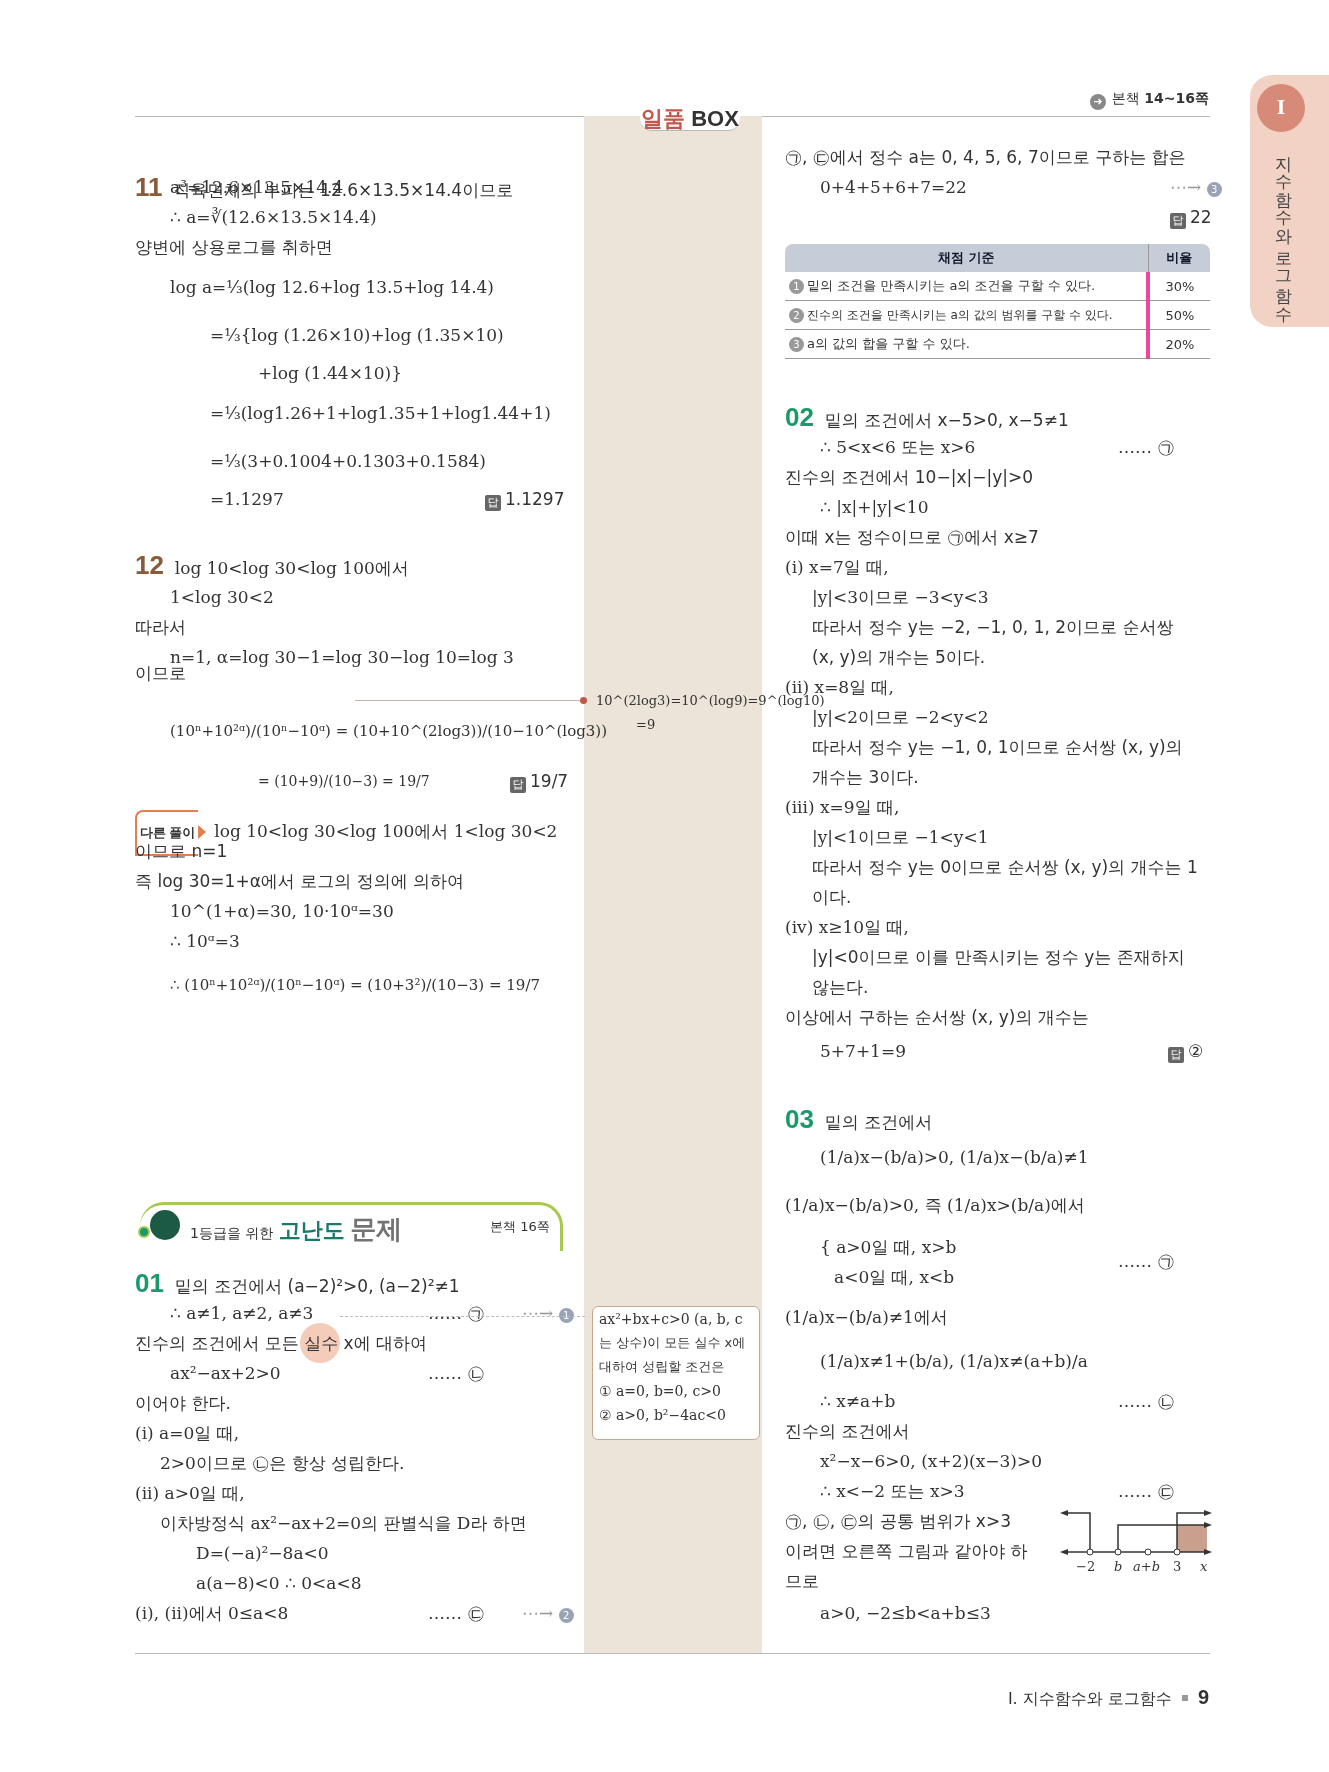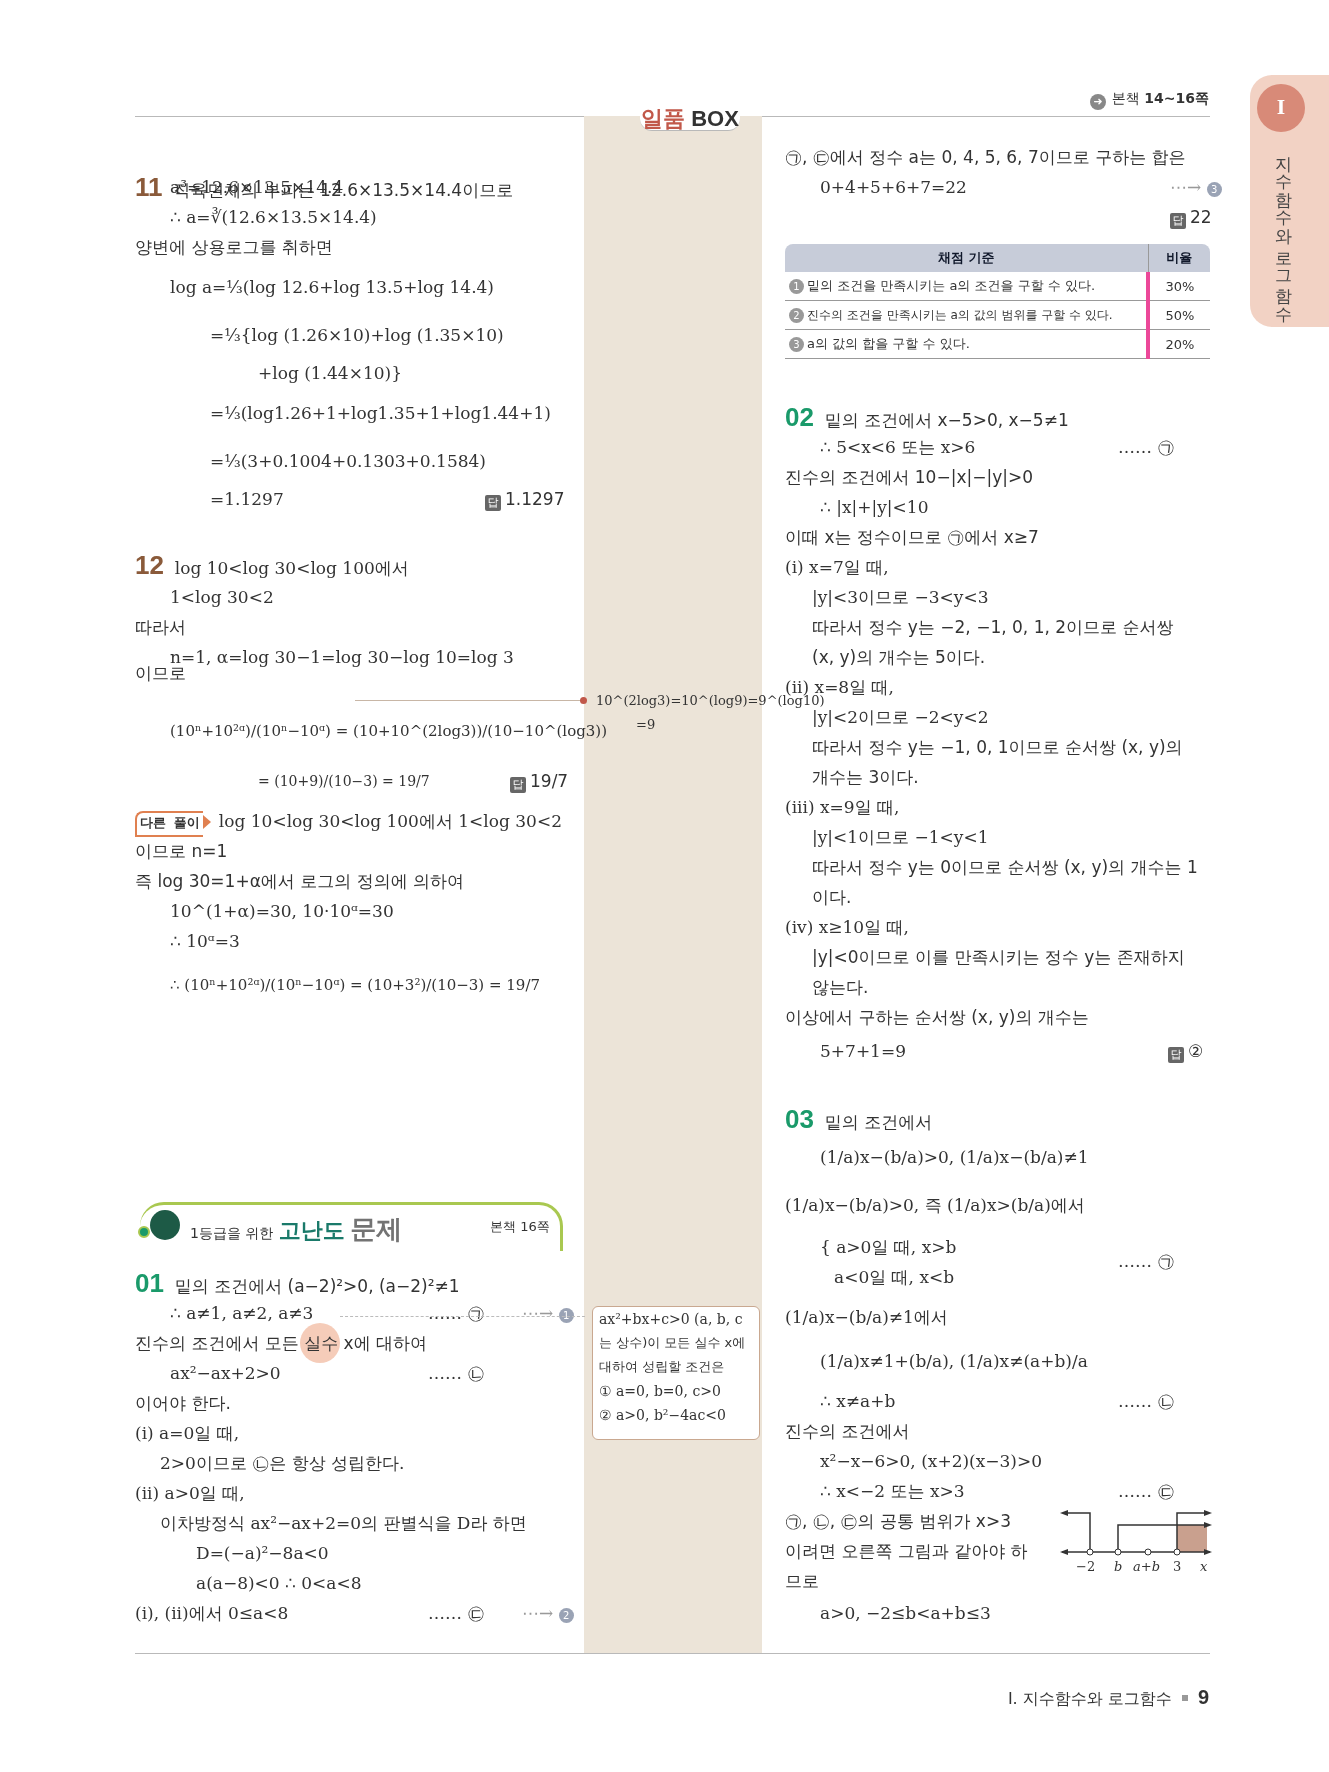--- a/index.html
+++ b/index.html
@@ -37,21 +37,21 @@
   .notebox{position:absolute;left:592px;top:1306px;width:166px;height:132px;background:#fff;border:1px solid #c9a890;border-radius:6px;}
   .notebox div{font-size:14px;line-height:24px;padding-left:6px;white-space:nowrap;}
   .hard-hdr{position:absolute;left:140px;top:1202px;width:420px;height:46px;border:3px solid #a9c850;border-bottom:none;border-radius:24px 24px 0 0;border-left:none;}
   .hard-hdr-left{position:absolute;left:138px;top:1226px;width:8px;height:8px;border-radius:50%;background:#1a9a6a;border:2px solid #a9c850;}
   .hard-icon{position:absolute;left:150px;top:1210px;width:30px;height:30px;border-radius:50%;background:#1d5a46;}
   .hard-title{position:absolute;left:190px;top:1212px;font-family:"DejaVu Sans",sans-serif;}
   .hard-title .small{font-size:14px;color:#333;}
   .hard-title .big{font-size:22px;font-weight:bold;color:#1a7a6a;}
   .hard-title .big2{font-size:26px;font-weight:bold;color:#737373;}
   .hard-ref{position:absolute;left:490px;top:1218px;font-family:"DejaVu Sans",sans-serif;font-size:13px;color:#333;}
-  .altbadge{display:inline-block;border:2px solid #e08050;border-right:none;border-radius:8px 0 0 0;font-family:Liberation Mono, monospace;font-size:13px;font-weight:bold;padding:0 3px;color:#333;}
+  .altbadge{display:inline-block;border:2px solid #e08050;border-right:none;border-radius:8px 0 0 0;font-family:Liberation Serif, serif;font-size:13px;font-weight:bold;padding:10px 3px;color:#333;}
   .altarrow{display:inline-block;width:0;height:0;border-top:7px solid transparent;border-bottom:7px solid transparent;border-left:8px solid #e08050;vertical-align:-2px;margin-right:8px;}
   .highlight{position:absolute;left:300px;top:1323px;width:40px;height:40px;border-radius:50%;background:#f3bfa8;opacity:0.8;}
   .stepnum{display:inline-block;width:15px;height:15px;border-radius:50%;background:#9aa3b5;color:#fff;font-size:10px;text-align:center;line-height:15px;font-family:"DejaVu Sans",sans-serif;}
   .dashline{position:absolute;border-top:1px dashed #bbb;}
   .footer{position:absolute;right:120px;top:1686px;font-family:"DejaVu Sans",sans-serif;font-size:16px;color:#333;}
   .footer .sq{display:inline-block;width:6px;height:6px;background:#999;margin:0 10px;vertical-align:3px;}
   .footer .pg{font-weight:bold;font-size:20px;font-family:"Liberation Sans",sans-serif;}
 </style>
 </head>
 <body>

